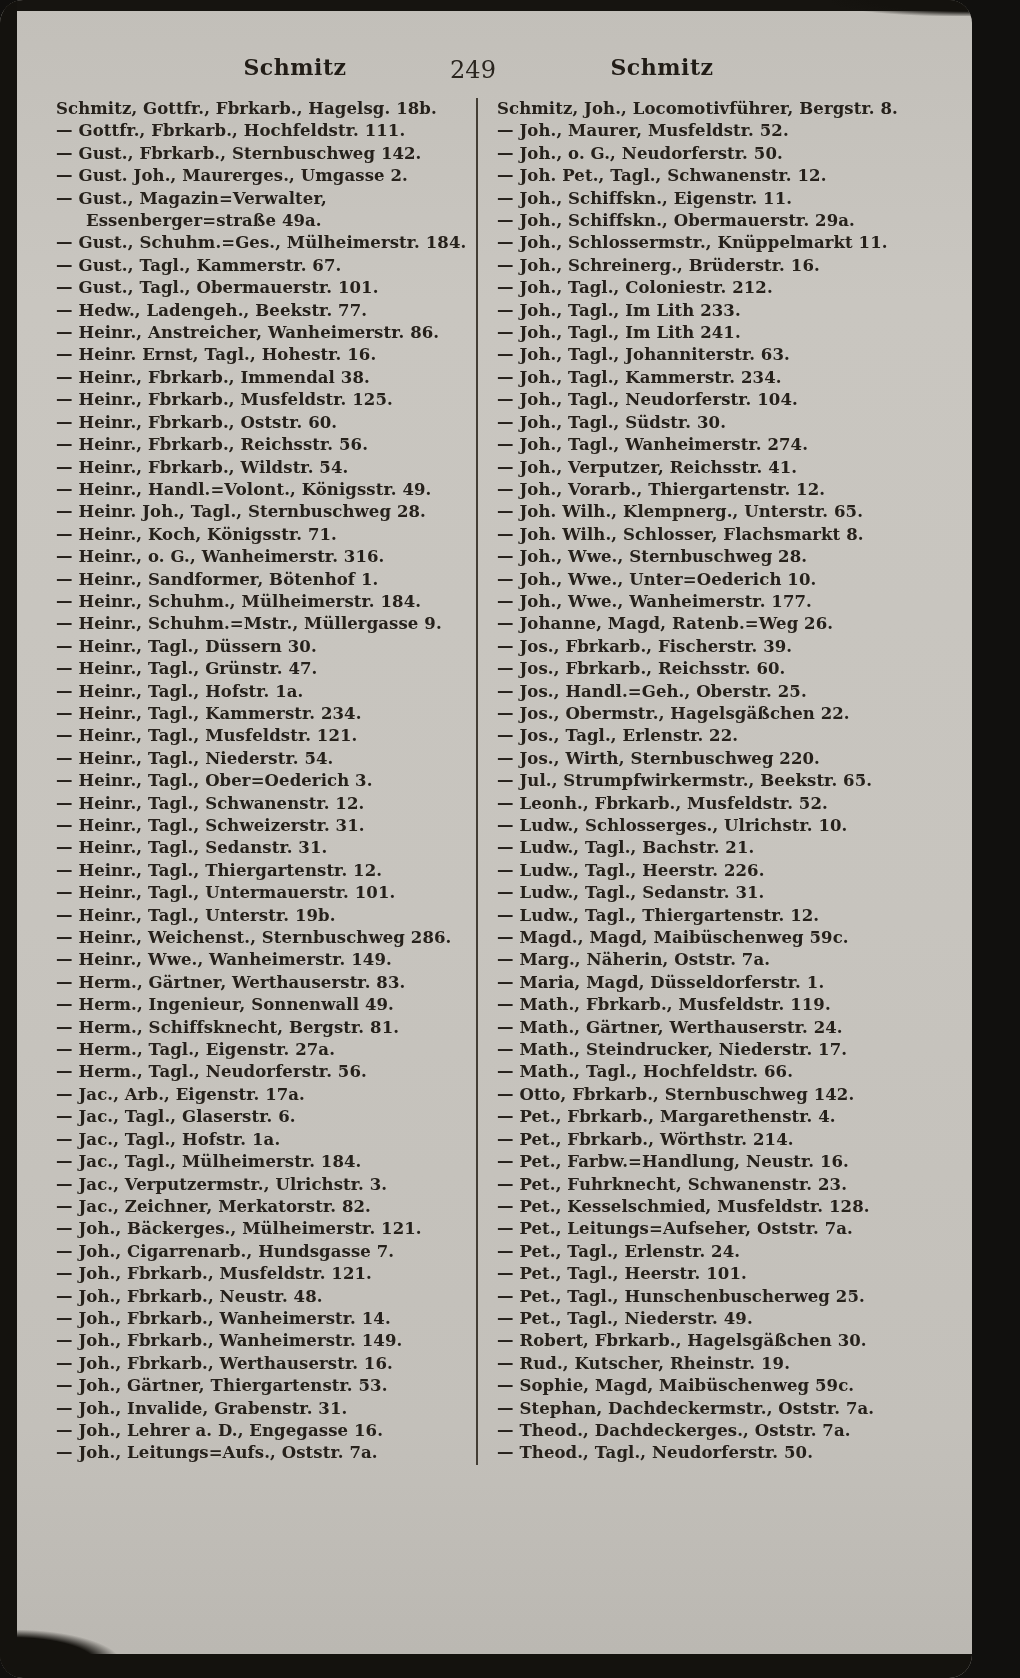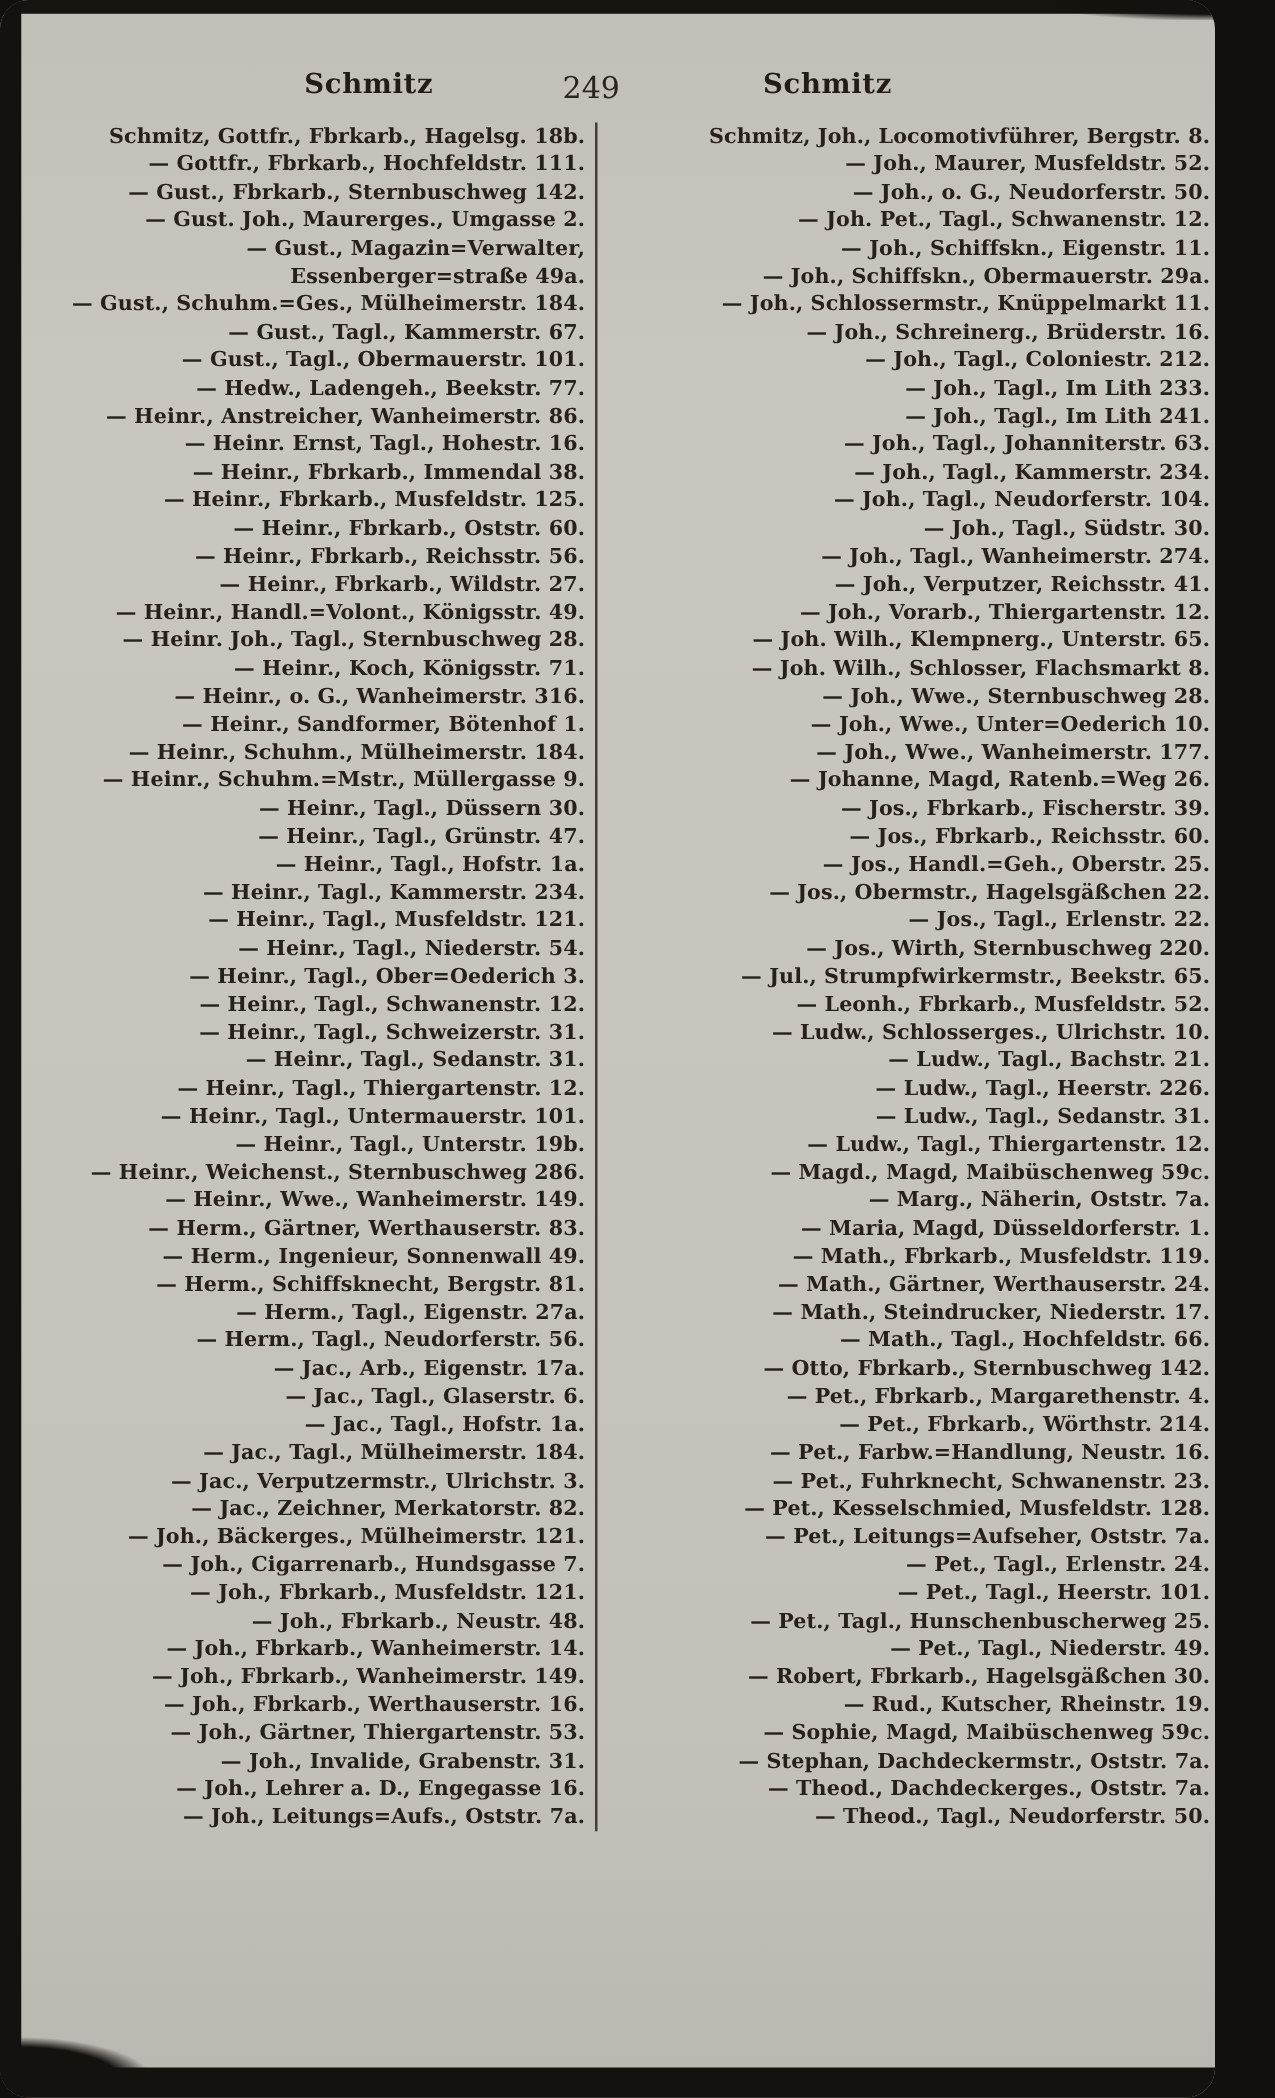--- a/index.html
+++ b/index.html
@@ -30,21 +30,21 @@
   .running-head.right { left: 662px; }
   .page-num {
     position: absolute; left: 473px; transform: translateX(-50%);
     font-size: 24px; font-weight: normal; color: #2a251f; top: 2px;
   }
 
   .columns {
     position: absolute; top: 98px; left: 56px; width: 912px;
     display: flex; align-items: flex-start;
   }
-  .col { box-sizing: border-box; text-align: right; }
+  .col { box-sizing: border-box; }
   .col-left  { width: 420px; padding-right: 8px; }
   .col-right { flex: 1; border-left: 2px solid #433d34; padding-left: 19px; min-height: 1366px; }
 
   .entry {
     font-size: 16.5px;
     line-height: 22.4px;
     font-weight: bold;
     letter-spacing: 0.1px;
     color: #26211b;
     padding-left: 30px;
@@ -73,21 +73,21 @@
         <div class="entry">— Gust., Schuhm.=Ges., Mülheimerstr. 184.</div>
         <div class="entry">— Gust., Tagl., Kammerstr. 67.</div>
         <div class="entry">— Gust., Tagl., Obermauerstr. 101.</div>
         <div class="entry">— Hedw., Ladengeh., Beekstr. 77.</div>
         <div class="entry">— Heinr., Anstreicher, Wanheimerstr. 86.</div>
         <div class="entry">— Heinr. Ernst, Tagl., Hohestr. 16.</div>
         <div class="entry">— Heinr., Fbrkarb., Immendal 38.</div>
         <div class="entry">— Heinr., Fbrkarb., Musfeldstr. 125.</div>
         <div class="entry">— Heinr., Fbrkarb., Oststr. 60.</div>
         <div class="entry">— Heinr., Fbrkarb., Reichsstr. 56.</div>
-        <div class="entry">— Heinr., Fbrkarb., Wildstr. 27.</div>
+        <div class="entry">— Heinr., Fbrkarb., Wildstr. 54.</div>
         <div class="entry">— Heinr., Handl.=Volont., Königsstr. 49.</div>
         <div class="entry">— Heinr. Joh., Tagl., Sternbuschweg 28.</div>
         <div class="entry">— Heinr., Koch, Königsstr. 71.</div>
         <div class="entry">— Heinr., o. G., Wanheimerstr. 316.</div>
         <div class="entry">— Heinr., Sandformer, Bötenhof 1.</div>
         <div class="entry">— Heinr., Schuhm., Mülheimerstr. 184.</div>
         <div class="entry">— Heinr., Schuhm.=Mstr., Müllergasse 9.</div>
         <div class="entry">— Heinr., Tagl., Düssern 30.</div>
         <div class="entry">— Heinr., Tagl., Grünstr. 47.</div>
         <div class="entry">— Heinr., Tagl., Hofstr. 1a.</div>

